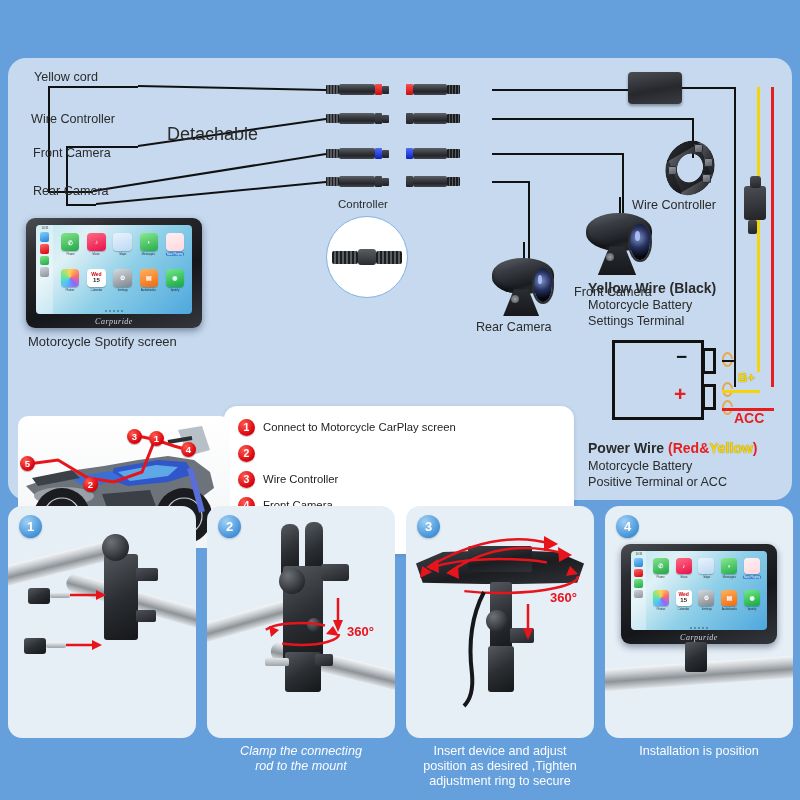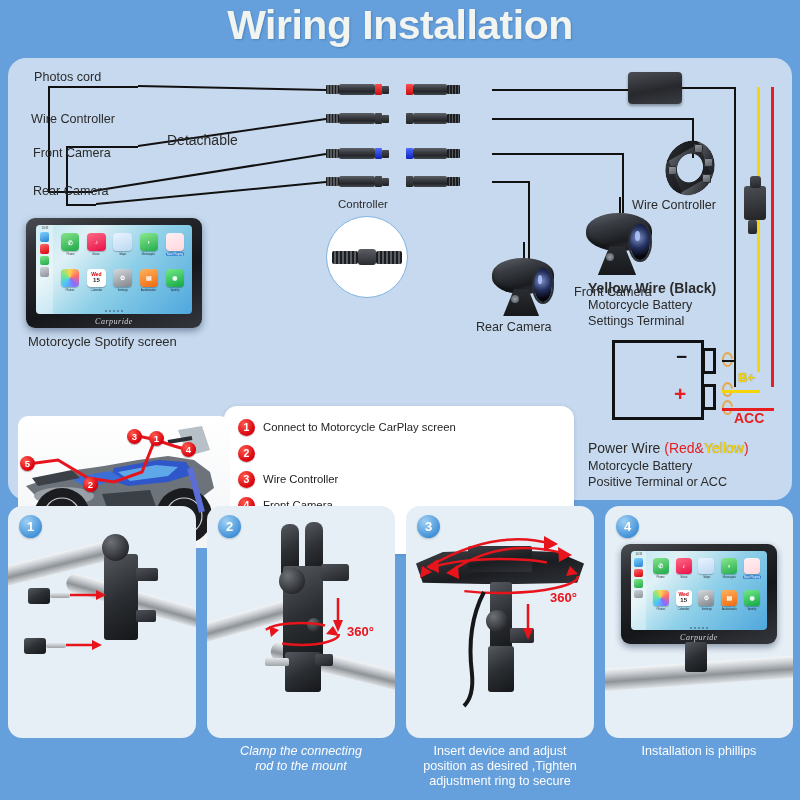--- a/index.html
+++ b/index.html
@@ -279,44 +279,43 @@
     background: linear-gradient(170deg,#3d4045,#1b1d21 55%,#2f3237);
   }
   .red-ann { position: absolute; color: #e8141c; font-size: 13px; font-weight: bold; }
   .ann-svg { position: absolute; overflow: visible; }
 </style>
 </head>
 <body>
 
 <div id="root">
 
-  <div class="title">Wiring Installation</div>
 
   <div class="panel">
 
     <div class="wire wire-h" style="left:40px; top:28px; width:90px;"></div>
     <div class="wire wire-v" style="left:40px; top:28px; height:105px;"></div>
     <div class="wire wire-h" style="left:40px; top:133px; width:45px;"></div>
 
     <div class="wire wire-h" style="left:58px; top:88px; width:72px;"></div>
     <div class="wire wire-v" style="left:58px; top:88px; height:58px;"></div>
     <div class="wire wire-h" style="left:58px; top:146px; width:30px;"></div>
 
     <svg class="ann-svg" style="left:0; top:0; width:784px; height:442px;">
       <line x1="130" y1="28" x2="318" y2="32" stroke="#111" stroke-width="2"></line>
       <line x1="130" y1="88" x2="318" y2="61" stroke="#111" stroke-width="2"></line>
       <line x1="85" y1="133" x2="318" y2="96" stroke="#111" stroke-width="2"></line>
       <line x1="88" y1="146" x2="318" y2="124" stroke="#111" stroke-width="2"></line>
     </svg>
 
-    <div class="lbl" style="left:26px; top:12px; font-size:12.6px;">Photos cord</div>
+    <div class="lbl" style="left:26px; top:12px; font-size:12.6px;">Yellow cord</div>
     <div class="lbl" style="left:23px; top:54px; font-size:12.6px;">Wire Controller</div>
     <div class="lbl" style="left:25px; top:88px; font-size:12.6px;">Front Camera</div>
     <div class="lbl" style="left:25px; top:126px; font-size:12.6px;">Rear Camera</div>
-    <div class="lbl" style="left:159px; top:74px; font-size:14px;">Detachable</div>
+    <div class="lbl" style="left:159px; top:66px; font-size:18px;">Detachable</div>
 
     <div class="plug" style="left:318px; top:26px;">
       <span class="ridges"></span>
       <span class="barrel" style="width:36px;"></span>
       <span class="ring red"></span>
       <span class="nose"></span>
     </div>
     <div class="plug" style="left:318px; top:55px;">
       <span class="ridges"></span>
       <span class="barrel" style="width:36px;"></span>
@@ -494,21 +493,21 @@
     <div class="wire wire-h" style="left:714px; top:302px; width:12px;"></div>
 
     <div class="lug" style="left:712px; top:326px;"></div>
     <div style="position:absolute; left:714px; top:332px; width:38px; height:3px; background:#f5d40a;"></div>
     <div class="lug" style="left:712px; top:344px;"></div>
     <div style="position:absolute; left:714px; top:350px; width:52px; height:3px; background:#e81d1d;"></div>
 
     <div class="lbl" style="left:730px; top:312px; font-size:13px; font-weight:bold; color:#f5d40a; text-shadow:0 0 1px #8a7400;">B+</div>
     <div class="lbl" style="left:726px; top:352px; font-size:14px; font-weight:bold; color:#e81d1d;">ACC</div>
 
-    <div class="lbl" style="left:580px; top:382px; font-size:14px; font-weight:normal;"><span>Power Wire </span><span style="color:#e81d1d;">(</span><span style="color:#e81d1d;">Red</span><span style="color:#e81d1d;">&amp;</span><span style="color:#f5d40a; text-shadow:0 0 1px #8a7400;">Yellow</span><span style="color:#e81d1d;">)</span></div>
+    <div class="lbl" style="left:580px; top:382px; font-size:14px; font-weight:bold;"><span>Power Wire </span><span style="color:#e81d1d;">(</span><span style="color:#e81d1d;">Red</span><span style="color:#e81d1d;">&amp;</span><span style="color:#f5d40a; text-shadow:0 0 1px #8a7400;">Yellow</span><span style="color:#e81d1d;">)</span></div>
     <div class="lbl" style="left:580px; top:401px; font-size:12.6px;">Motorcycle Battery</div>
     <div class="lbl" style="left:580px; top:417px; font-size:12.6px;">Positive Terminal or ACC</div>
 
     <div class="legend">
       <ol>
         <li>
             <span class="badge-red">1</span>
             <span>Connect to Motorcycle CarPlay screen</span>
           </li>
         <li>
@@ -718,17 +717,17 @@
         </div>
         <div class="mount-blk" style="left:80px; top:136px; width:22px; height:30px;"></div>
       </div>
     </div>
 
     <div class="cap" style="left:195px; top:238px; white-space:pre-line;font-style:italic;">Clamp the connecting
 rod to the mount</div>
     <div class="cap" style="left:394px; top:238px; white-space:pre-line;">Insert device and adjust
 position as desired ,Tighten
 adjustment ring  to secure</div>
-    <div class="cap" style="left:593px; top:238px; white-space:pre-line;">Installation is phillips</div>
+    <div class="cap" style="left:593px; top:238px; white-space:pre-line;">Installation is position</div>
 
   </div>
 
 </div>
 
 </body></html>

